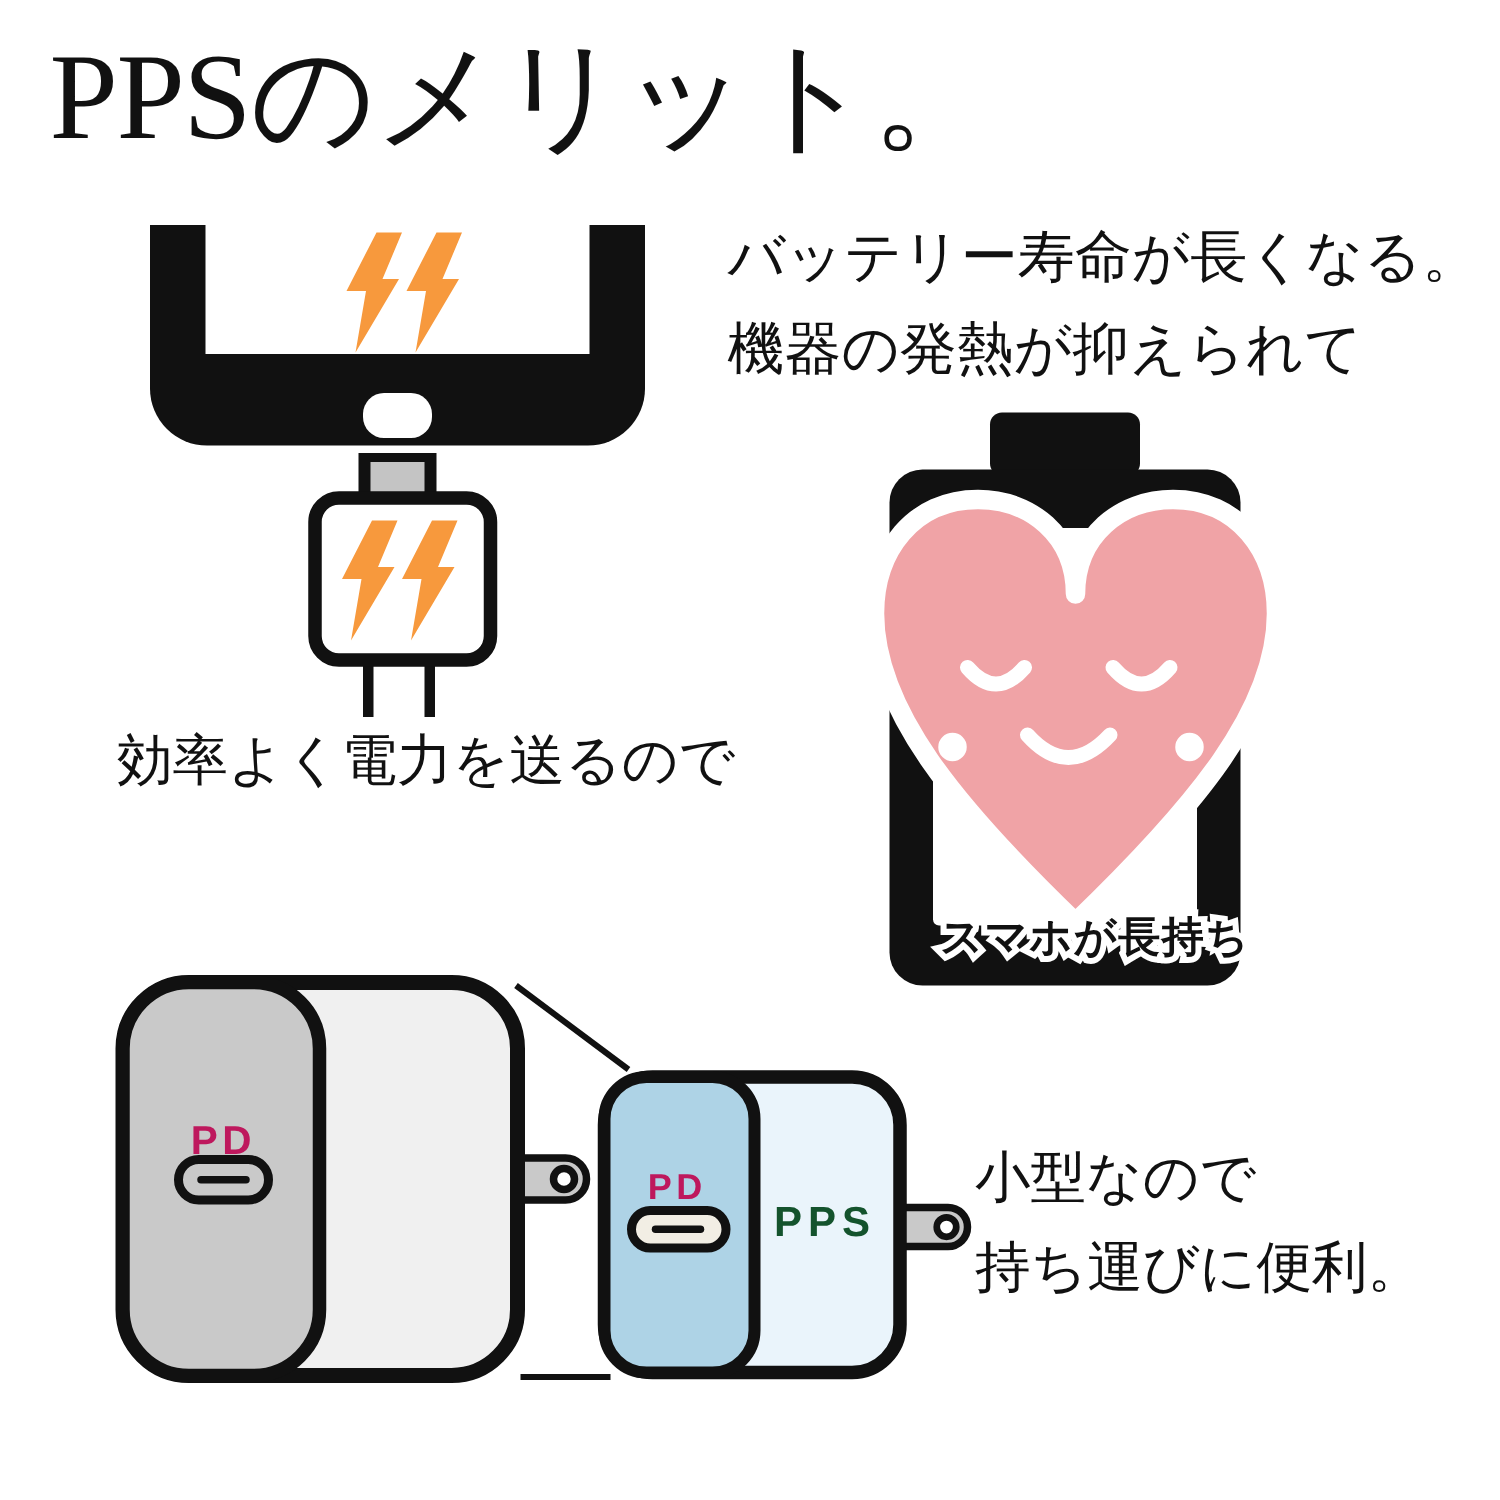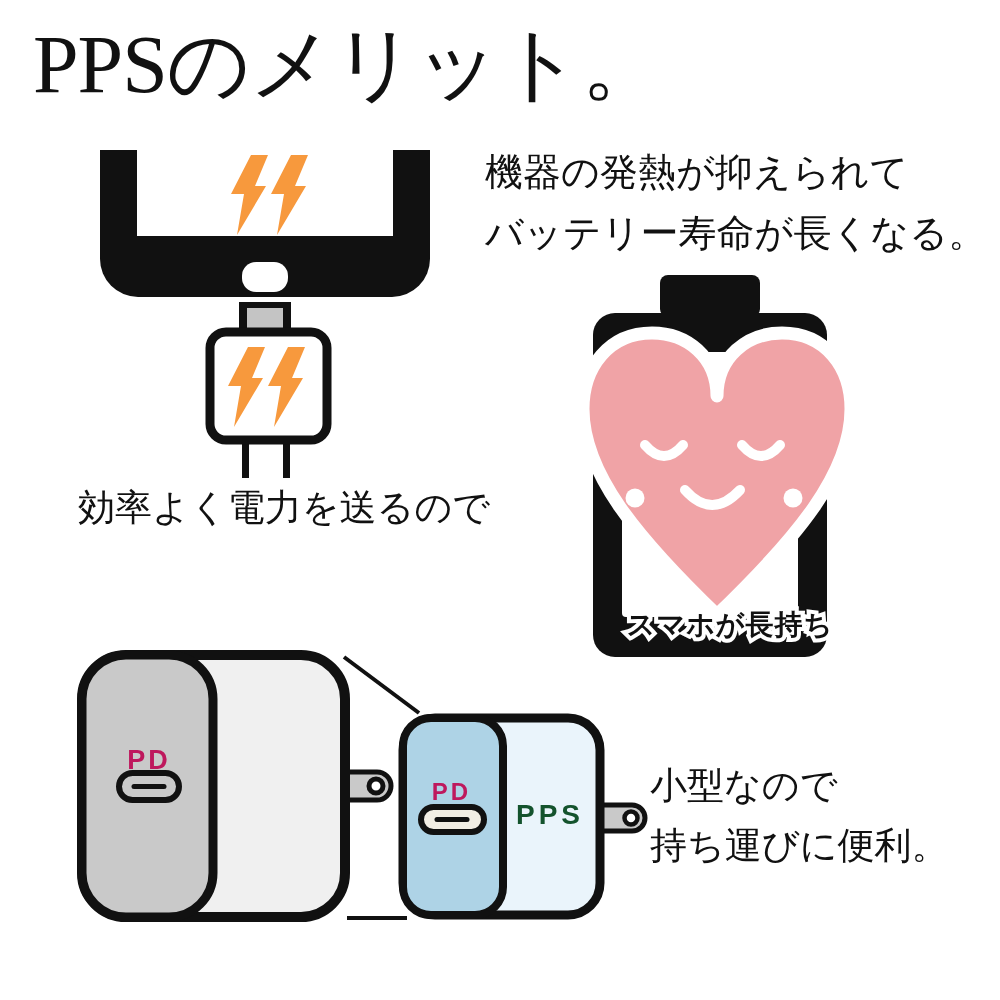--- a/index.html
+++ b/index.html
@@ -61,22 +61,22 @@
     <rect x="115" y="184" width="117" height="108" rx="16" fill="#ffffff" stroke="#111" stroke-width="9"></rect>
     <use href="#bolt" x="132" y="199" fill="#f7993d"></use>
     <use href="#bolt" x="172" y="199" fill="#f7993d"></use>
   </g>
   <defs>
     <polygon id="bolt" points="21,0 38,0 25,31 36,31 7,80 14,39 1,39"></polygon>
   </defs>
 </svg>
 
 <div class="abs body-text text-right-top">
+  <div>バッテリー寿命が長くなる。</div>
   <div>機器の発熱が抑えられて</div>
-  <div>バッテリー寿命が長くなる。</div>
 </div>
 
 <svg class="abs" style="left:575px;top:270px;" width="285" height="395" viewBox="0 0 285 395">
   <g>
     <rect x="85" y="5" width="100" height="42" rx="8" fill="#111"></rect>
     <rect x="18" y="43" width="234" height="344" rx="22" fill="#111"></rect>
     <rect x="47" y="82" width="176" height="265" rx="4" fill="#ffffff"></rect>
   </g>
   <g>
     <path d="M142,126 C142,87 112,63 77,63 C34,63 8,97 8,139 C8,203 62,268 142,345

